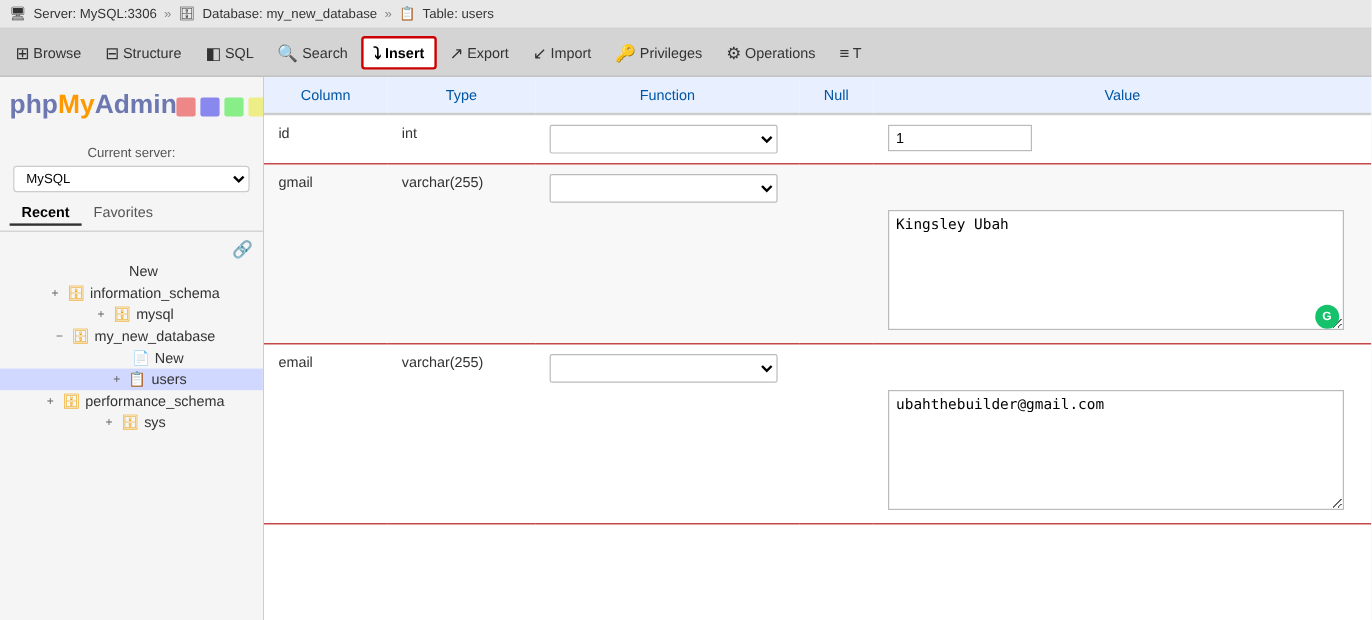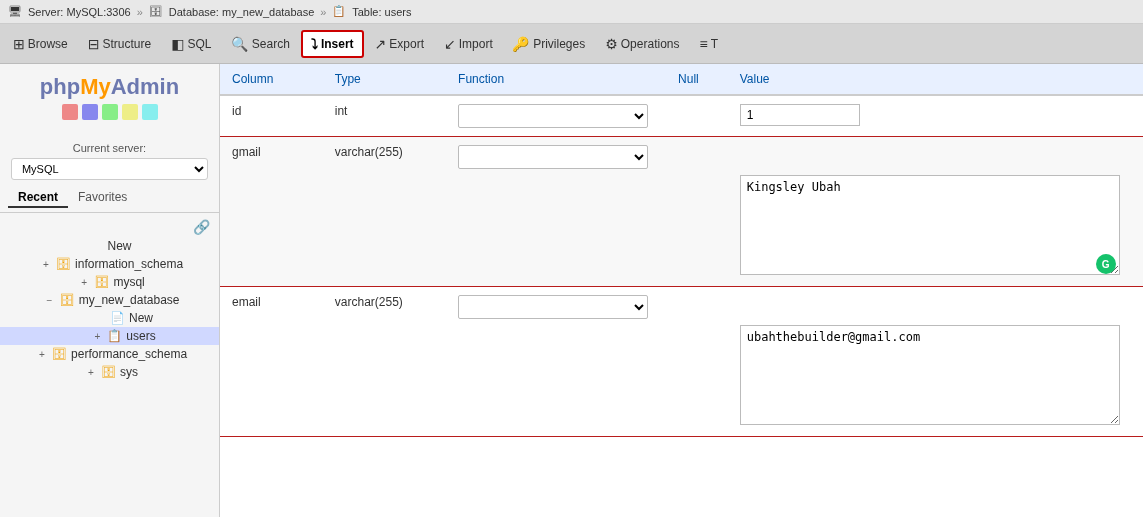--- a/index.html
+++ b/index.html
@@ -61,21 +61,21 @@
     .sidebar {
       width: 220px;
       background: #f5f5f5;
       border-right: 1px solid #ccc;
       overflow-y: auto;
       padding: 4px 0;
       flex-shrink: 0;
     }
     .logo-area {
       display: flex;
-      flex-direction: column;
+      flex-direction: row;
       align-items: center;
       padding: 6px 8px 4px;
     }
     .logo-icons {
       display: flex;
       gap: 4px;
       margin-top: 4px;
     }
     .server-label {
       text-align: center;
@@ -140,21 +140,21 @@
 
     
     .insert-table {
       width: 100%;
       border-collapse: collapse;
     }
     .insert-table thead tr th {
       background: #e8f0ff;
       border-bottom: 2px solid #ccc;
       padding: 8px 12px;
-      text-align: left;
+      text-align: center;
       font-size: 12px;
       color: #0055a5;
       font-weight: normal;
     }
     .insert-table tbody tr {
       border-bottom: 1px solid #b91c1c;
     }
     .insert-table tbody tr:nth-child(even) {
       background: #f8f8f8;
     }

